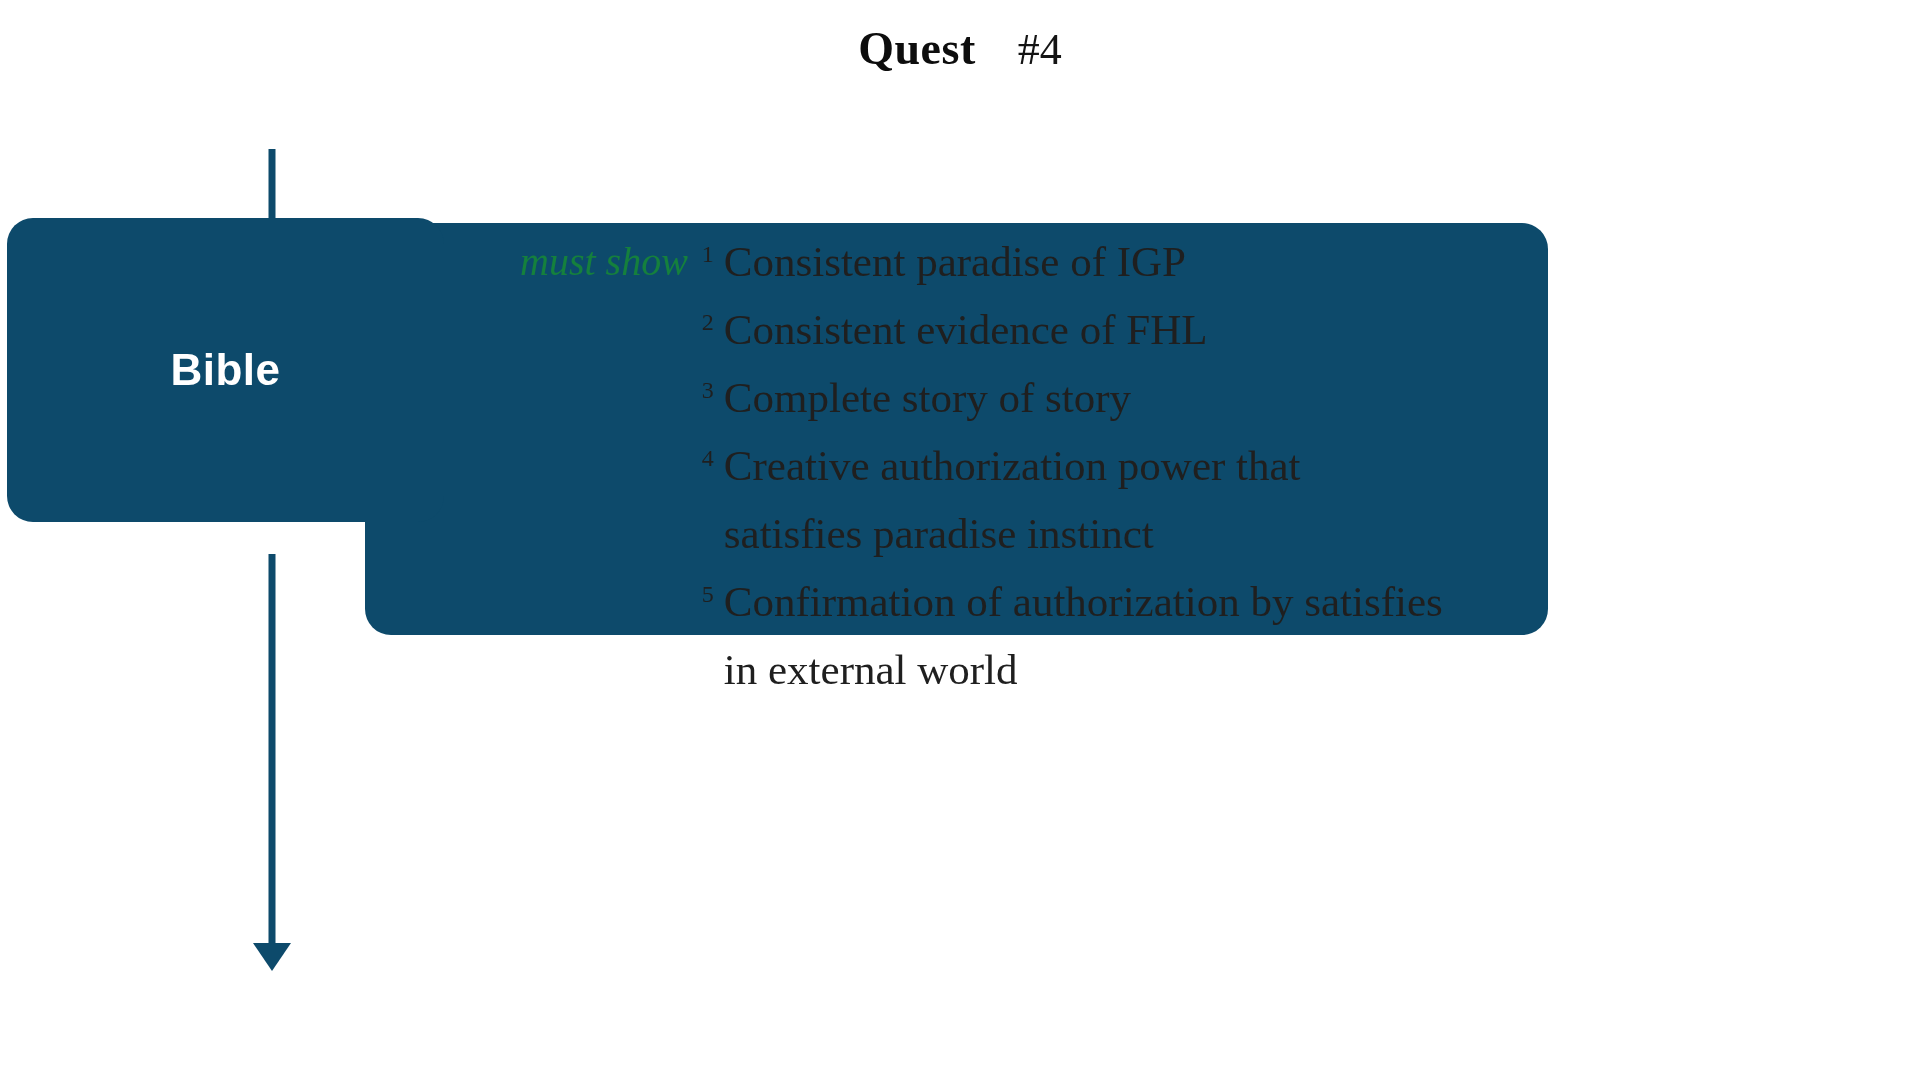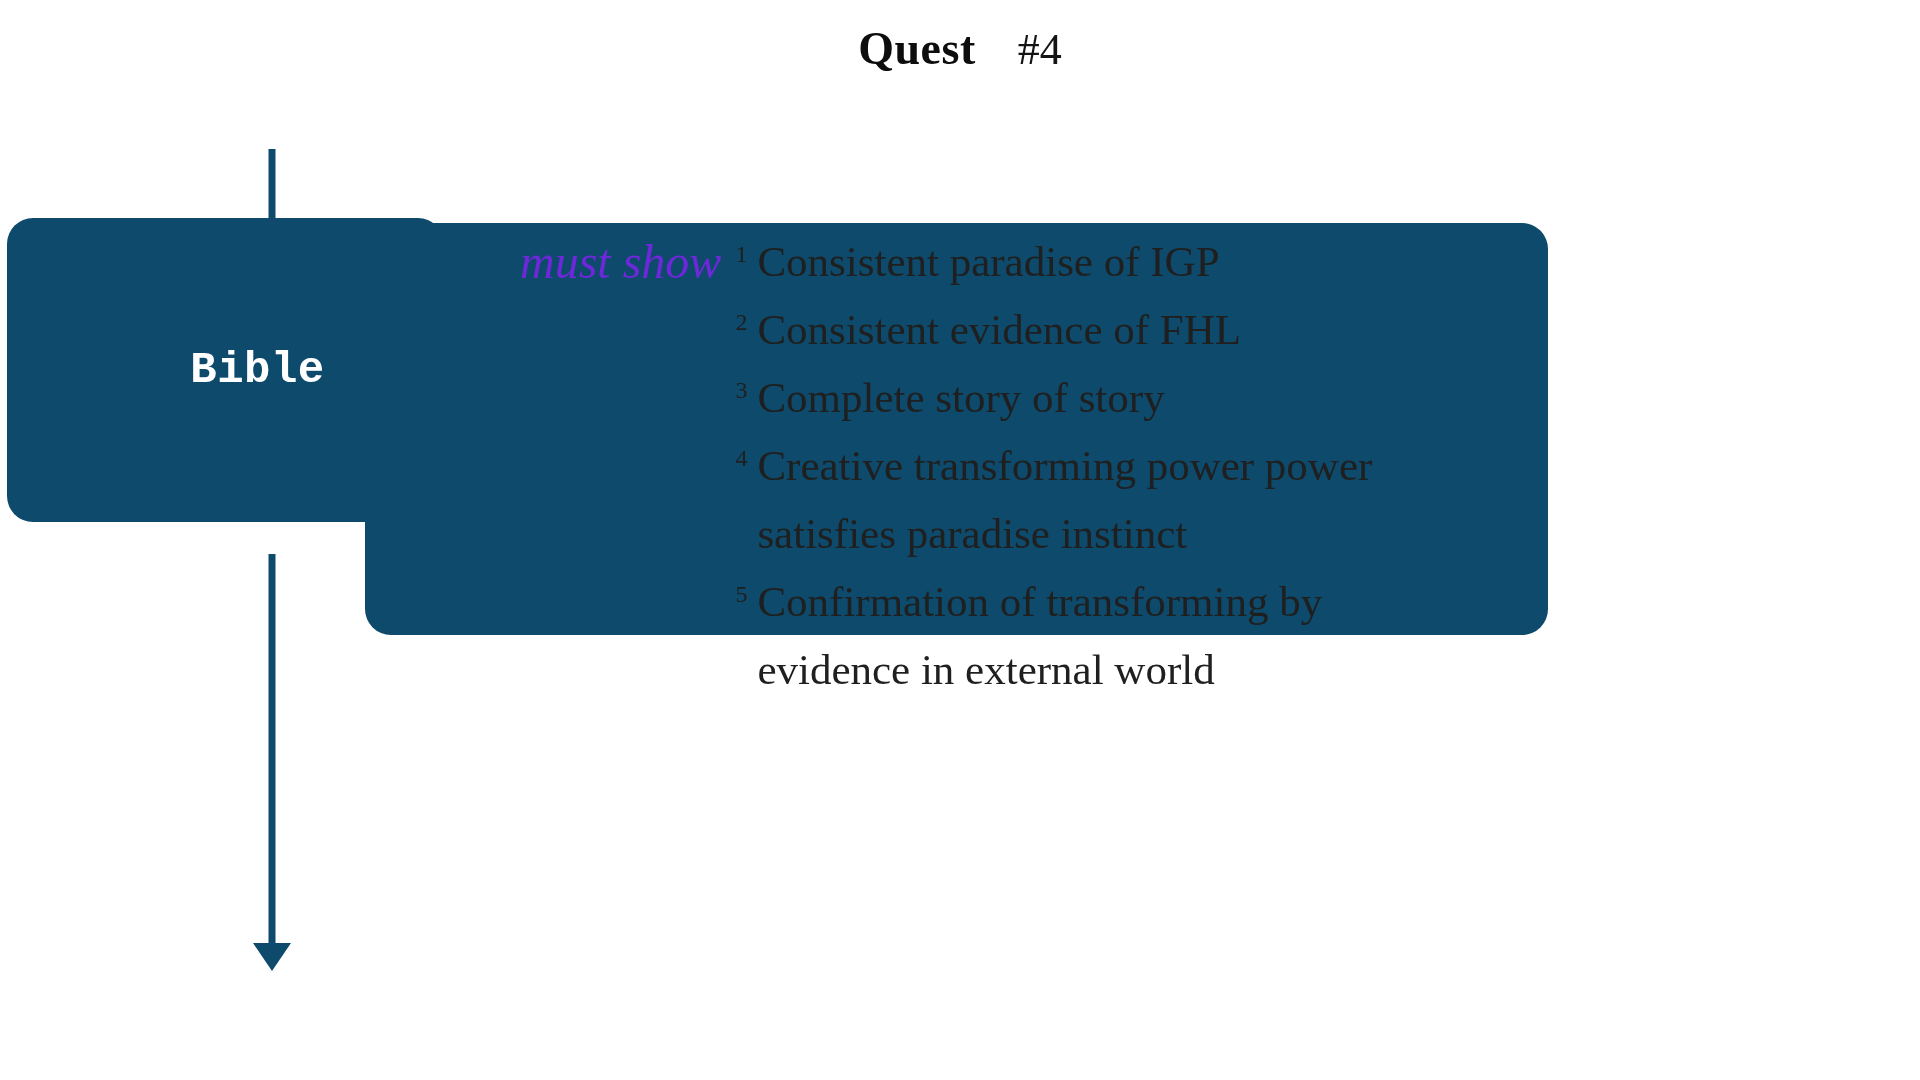--- a/index.html
+++ b/index.html
@@ -90,51 +90,50 @@
   #bible-label {
     position: absolute;
     left: 7px;
     top: 202px;
     width: 437px;
     height: 304px;
     display: flex;
     align-items: center;
     justify-content: center;
     color: #ffffff;
-    font-family: Liberation Mono, monospace;
+    font-family: Liberation Sans, sans-serif;
     font-weight: bold;
     font-size: 44px;
     letter-spacing: 0.5px;
     z-index: 6;
-    padding-left: 32px;
   }
 
   
   #requirements {
     position: absolute;
     left: 520px;
     top: 212px;
     width: 990px;
     z-index: 7;
     color: #1f1f1f;
   }
 
   #req-row {
     display: flex;
     align-items: flex-start;
   }
 
   #must-show {
     font-family: "Liberation Serif", serif;
     font-style: italic;
-    font-size: 48px;
+    font-size: 40px;
     line-height: 68px;
     white-space: nowrap;
     padding-right: 14px;
-    color: #6d28d9;
+    color: #15803d;
   }
 
   #req-list {
     list-style: none;
     margin: 0;
     padding: 0;
   }
 
   .req-item {
     display: flex;
@@ -193,25 +192,25 @@
         <li class="req-item">
           <span class="req-num">2</span>
           <span class="req-text">Consistent evidence of FHL</span>
         </li>
         <li class="req-item">
           <span class="req-num">3</span>
           <span class="req-text">Complete story of story</span>
         </li>
         <li class="req-item">
           <span class="req-num">4</span>
-          <span class="req-text">Creative transforming power power satisfies paradise instinct</span>
+          <span class="req-text">Creative authorization power that satisfies paradise instinct</span>
         </li>
         <li class="req-item">
           <span class="req-num">5</span>
-          <span class="req-text">Confirmation of transforming by evidence in external world</span>
+          <span class="req-text">Confirmation of authorization by satisfies in external world</span>
         </li>
       </ul>
     </div>
   </div>
 
   <svg class="arrow" id="arrow-out" style="left:240px; top:530px;" width="64" height="435" viewBox="0 0 64 435">
     <line x1="32" y1="8" x2="32" y2="400" stroke="#0d4a6b" stroke-width="7"></line>
     <polygon points="32,425 13,397 51,397" fill="#0d4a6b"></polygon>
   </svg>
 

